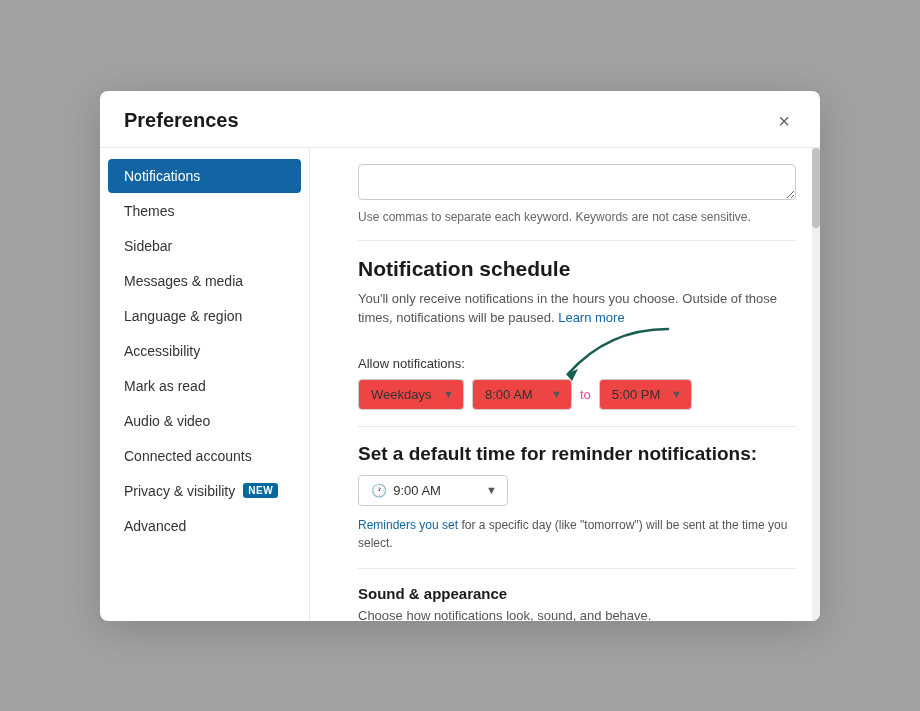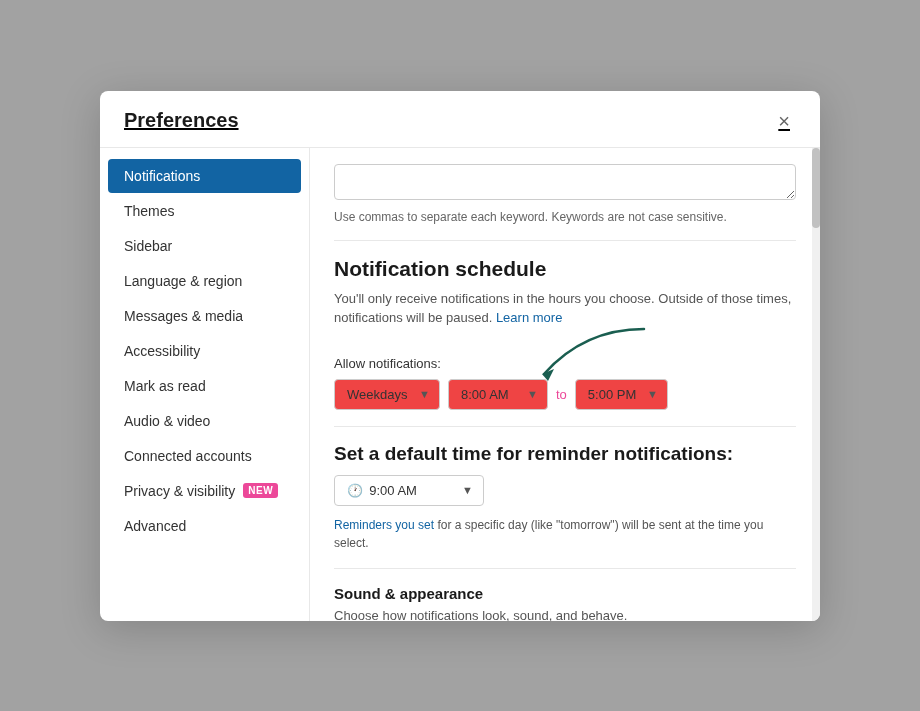--- a/index.html
+++ b/index.html
@@ -32,40 +32,40 @@
       overflow: hidden;
       position: relative;
     }
     .modal-header {
       display: flex;
       align-items: flex-start;
       justify-content: space-between;
       padding: 18px 24px 14px 24px;
       border-bottom: 1px solid #e8e8e8;
       flex-shrink: 0;
-      text-decoration: underline;
     }
     .modal-title {
       font-size: 20px;
       font-weight: 700;
       color: #1a1a1a;
     }
     .close-btn {
       background: none;
       border: none;
       cursor: pointer;
       font-size: 20px;
       color: #666;
       line-height: 1;
       padding: 2px 6px;
     }
     .modal-body {
       display: flex;
       flex: 1;
       overflow: hidden;
+      gap: 24px;
     }
     .sidebar {
       width: 210px;
       flex-shrink: 0;
       padding: 10px 0;
       border-right: 1px solid #e8e8e8;
       overflow-y: auto;
     }
     .sidebar-item {
       display: flex;
@@ -77,21 +77,21 @@
       border-radius: 4px;
       margin: 1px 8px;
     }
     .sidebar-item.active {
       background: #1264a3;
       color: #fff;
       font-weight: 500;
     }
     .sidebar-item .badge-new {
       margin-left: 8px;
-      background: #ec4899;
+      background: #0369a1;
       color: #fff;
       font-size: 10px;
       font-weight: 700;
       padding: 2px 5px;
       border-radius: 3px;
       letter-spacing: 0.5px;
     }
     .content {
       flex: 1;
       overflow-y: auto;
@@ -280,24 +280,24 @@
         <div class="sidebar-item active">
           <span>Notifications</span>
         </div>
         <div class="sidebar-item">
           <span>Themes</span>
         </div>
         <div class="sidebar-item">
           <span>Sidebar</span>
         </div>
         <div class="sidebar-item">
+          <span>Messages &amp; media</span>
+        </div>
+        <div class="sidebar-item">
           <span>Language &amp; region</span>
-        </div>
-        <div class="sidebar-item">
-          <span>Messages &amp; media</span>
         </div>
         <div class="sidebar-item">
           <span>Accessibility</span>
         </div>
         <div class="sidebar-item">
           <span>Mark as read</span>
         </div>
         <div class="sidebar-item">
           <span>Audio &amp; video</span>
         </div>

